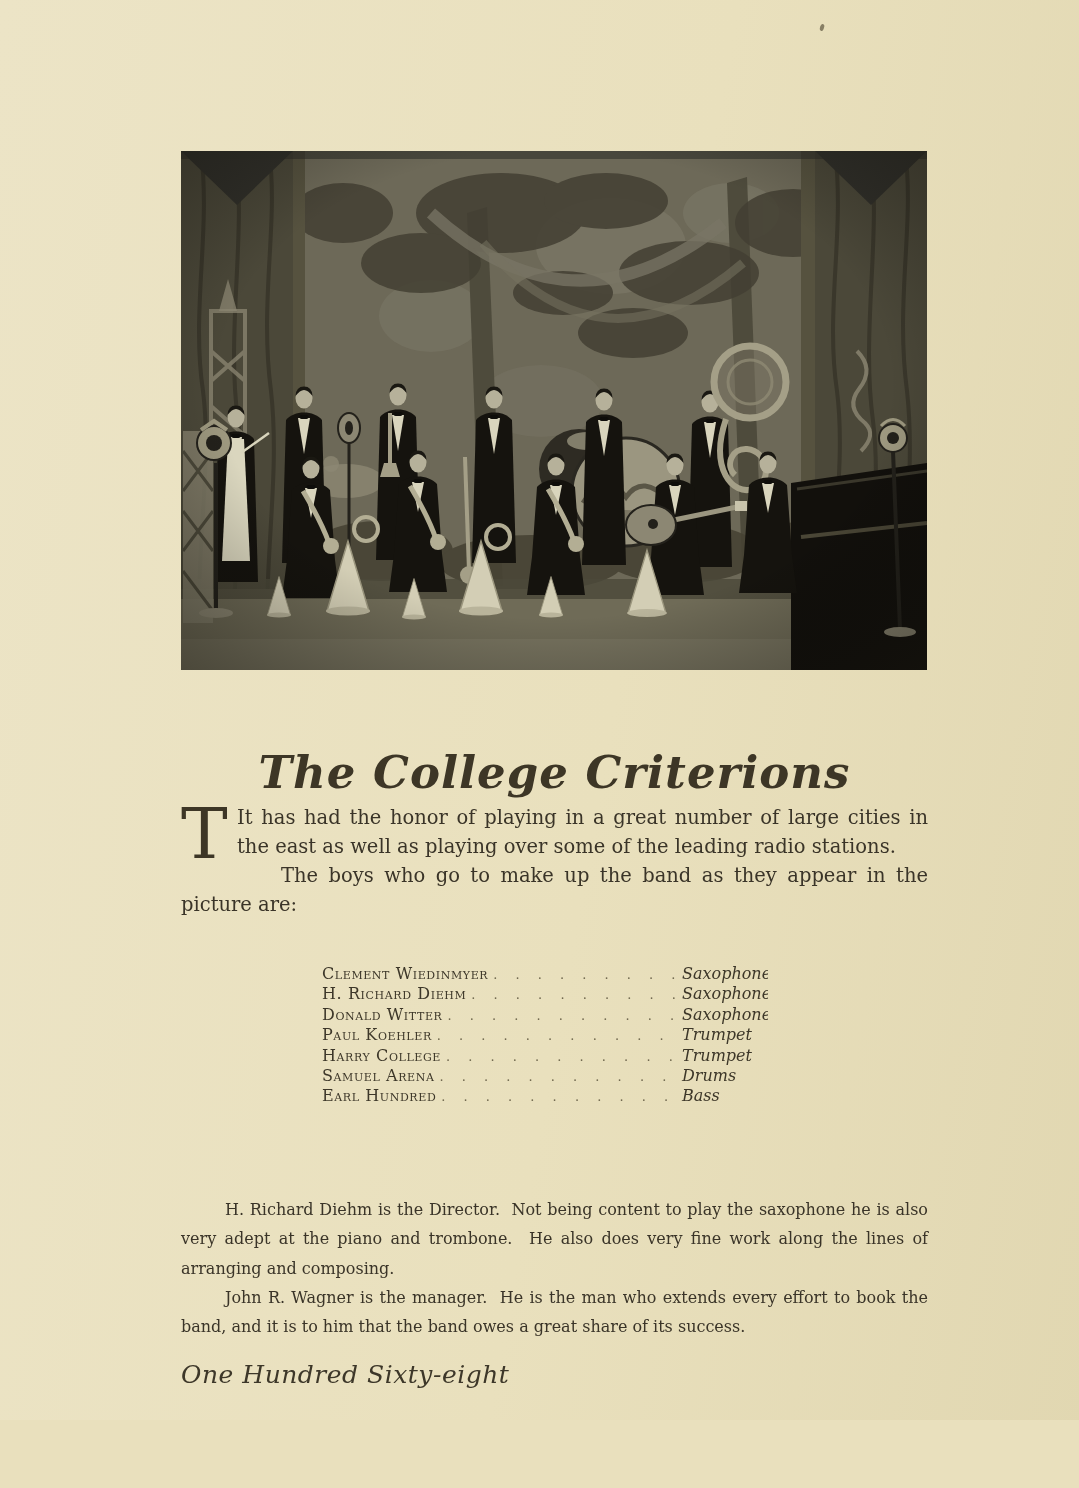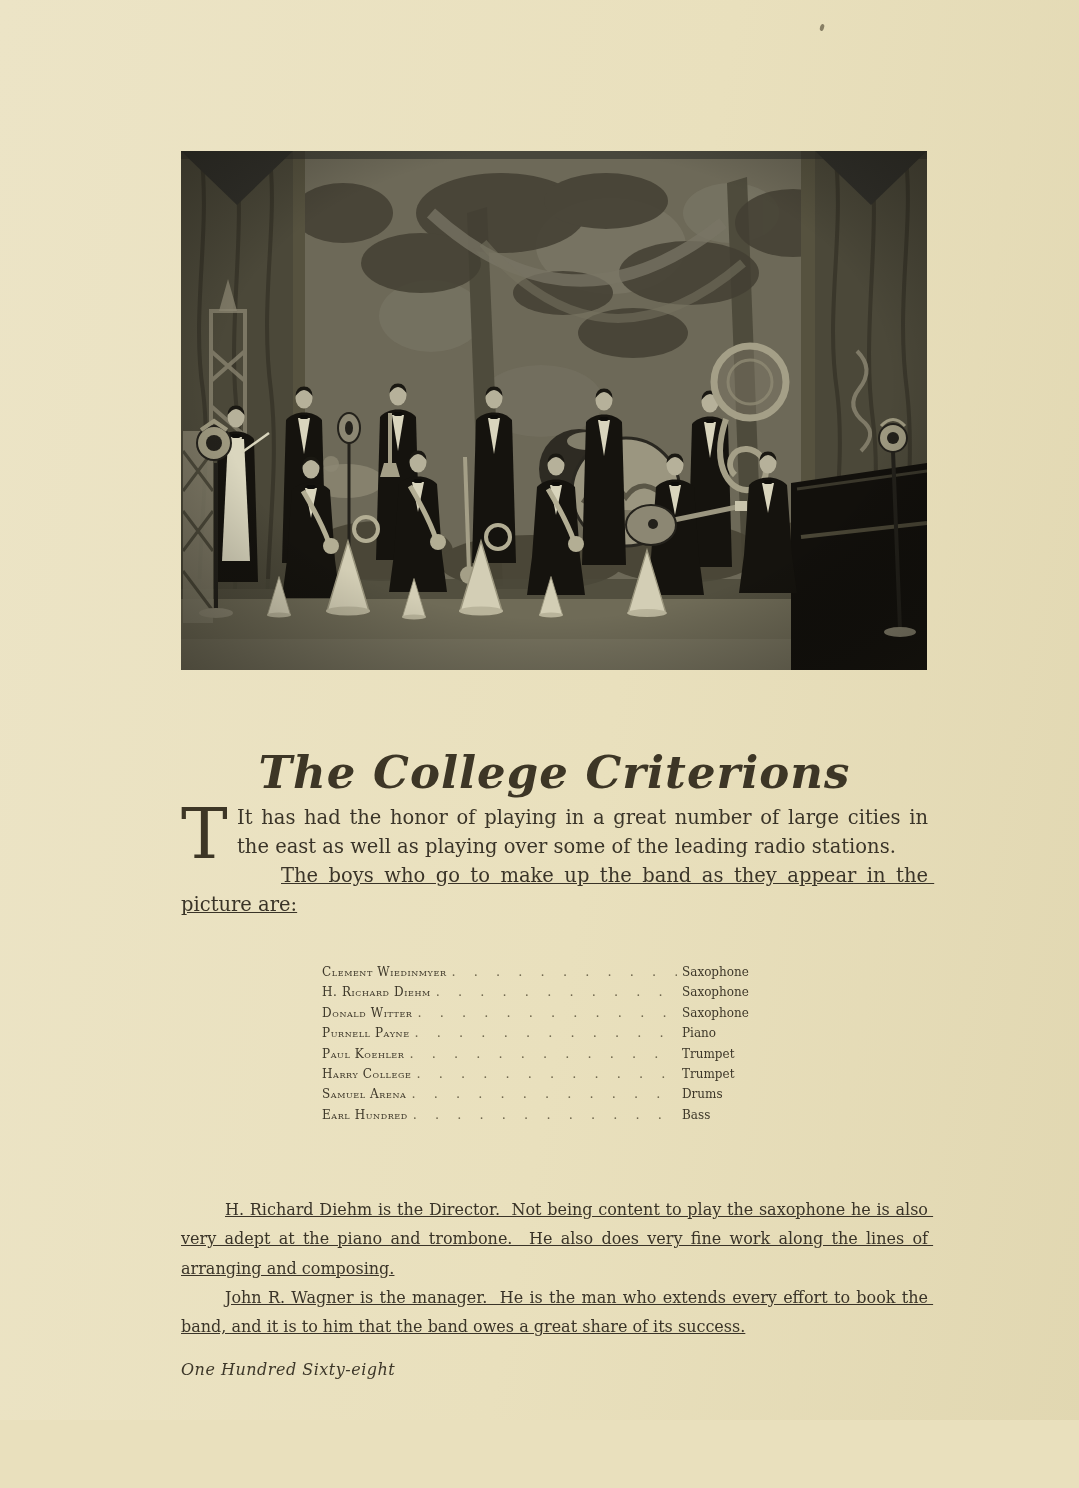--- a/index.html
+++ b/index.html
@@ -17,35 +17,35 @@
   .photo svg { display:block; width:746px; height:519px; }
 
   .title { position:absolute; left:181px; top:712px; width:747px; text-align:center;
     font-style:italic; font-size:45px; line-height:62px; letter-spacing:1px; color:#3d3626; }
 
   .intro { position:absolute; left:181px; top:803px; width:747px;
     font-size:19.5px; line-height:29px; }
   .intro p, .outro p { margin:0; text-align:justify; white-space:pre-wrap; }
   .dropcap { float:left; width:50px; height:64px; font-size:70px; line-height:58px;
     color:#3d3626; margin:2px 6px 0 0; }
-  p.indent { text-indent:44px;text-decoration:underline; }
-
-  .members { position:absolute; left:322px; top:964px; width:446px; font-size:12px; }
+  p.indent { text-indent:44px; }
+
+  .members { position:absolute; left:322px; top:964px; width:446px; font-size:16px; }
   .member-row { display:flex; align-items:baseline; height:20.4px; overflow:hidden; }
   .m-name { font-variant:small-caps; letter-spacing:.6px; white-space:nowrap; color:#3d3729; }
   .leader { flex:1; overflow:hidden; white-space:nowrap; margin:0 5px;
     font-size:13px; color:#70684f; }
   .leader::after { content:". . . . . . . . . . . . . . . . . . . . . . . . . . . . . . . . . . . . . ."; letter-spacing:7px; }
-  .m-instr { width:86px; white-space:nowrap; color:#3d3729; }
+  .m-instr { font-style:italic; width:86px; white-space:nowrap; color:#3d3729; }
 
   .outro { position:absolute; left:181px; top:1195px; width:747px;
     font-size:16px; line-height:29.3px; }
 
   .folio { position:absolute; left:181px; top:1360px; font-style:italic;
-    font-size:16px; letter-spacing:.5px; color:#3d3729; }
+    font-size:25px; letter-spacing:.5px; color:#3d3729; }
 </style>
 </head>
 <body>
 
 <div class="page">
 
   <div class="speck"></div>
 
   <figure class="photo">
     <svg viewBox="0 0 746 519" xmlns="http://www.w3.org/2000/svg">
@@ -248,25 +248,20 @@
       <span class="m-name">H. Richard Diehm</span>
         <span class="leader"></span>
         <span class="m-instr">Saxophone</span>
     </div>
     <div class="member-row">
       <span class="m-name">Donald Witter</span>
         <span class="leader"></span>
         <span class="m-instr">Saxophone</span>
     </div>
     <div class="member-row">
-      <span class="m-name">Purnell Payne</span>
-        <span class="leader"></span>
-        <span class="m-instr">Piano</span>
-    </div>
-    <div class="member-row">
       <span class="m-name">Paul Koehler</span>
         <span class="leader"></span>
         <span class="m-instr">Trumpet</span>
     </div>
     <div class="member-row">
       <span class="m-name">Harry College</span>
         <span class="leader"></span>
         <span class="m-instr">Trumpet</span>
     </div>
     <div class="member-row">

